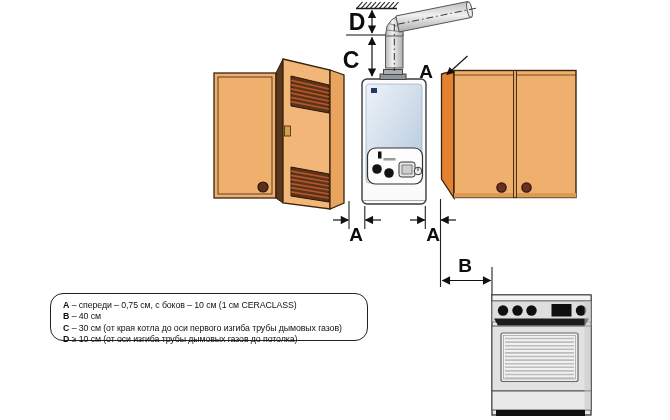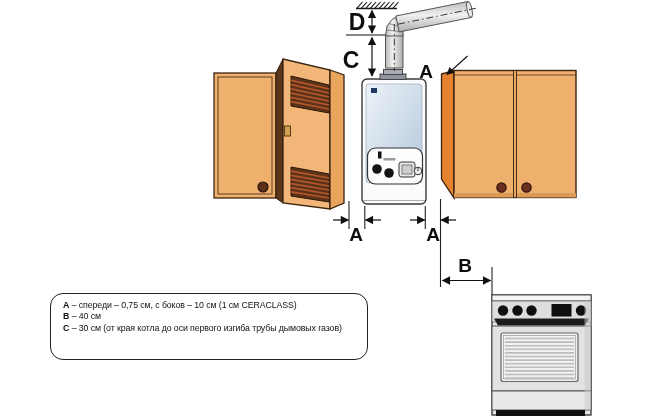--- a/index.html
+++ b/index.html
@@ -1,20 +1,20 @@
 <!DOCTYPE html>
 <html><head>
 <meta charset="utf-8">
 <style>
   html,body{margin:0;padding:0;background:#fff;}
   #stage{position:relative;width:670px;height:420px;background:#ffffff;overflow:hidden;
          font-family:"Liberation Sans",sans-serif;}
   #scene{position:absolute;left:0;top:0;}
   .dimlabel{font-family:"Liberation Sans",sans-serif;font-weight:bold;fill:#0d0d0d;}
-  #legend{position:absolute;left:50px;top:293px;width:318px;height:67px;box-sizing:border-box;
+  #legend{position:absolute;left:50px;top:293px;width:318px;height:48px;box-sizing:border-box;
           border:1.6px solid #222;border-radius:13px;background:#fff;
           padding:6px 8px 4px 12px;}
   .lrow{font-size:8.8px;line-height:11.4px;letter-spacing:-0.1px;color:#111;white-space:nowrap;}
   .lrow b{font-weight:bold;}
 </style>
 </head>
 <body>
 
 <div id="stage">
 <svg id="scene" width="670" height="420" viewBox="0 0 670 420">
@@ -204,14 +204,15 @@
     <rect x="492" y="391" width="99" height="19" fill="#E9E9E9" stroke="#444" stroke-width="0.9"></rect>
     <rect x="496" y="410" width="89" height="6" fill="#111"></rect>
     <rect x="584.5" y="301" width="6.5" height="109" fill="#C9C9C9" opacity="0.55"></rect>
   </g>
 </svg>
 
 <div id="legend">
   <div class="lrow"><b>A</b> <span>– спереди – 0,75 см, с боков – 10 см (1 см CERACLASS)</span></div>
   <div class="lrow"><b>B</b> <span>– 40 см</span></div>
   <div class="lrow"><b>C</b> <span>– 30 см (от края котла до оси первого изгиба трубы дымовых газов)</span></div>
+  <div class="lrow"><b>D</b> <span>≥ 10 см (от оси изгиба трубы дымовых газов до потолка)</span></div>
 </div>
 </div>
 
 </body></html>

